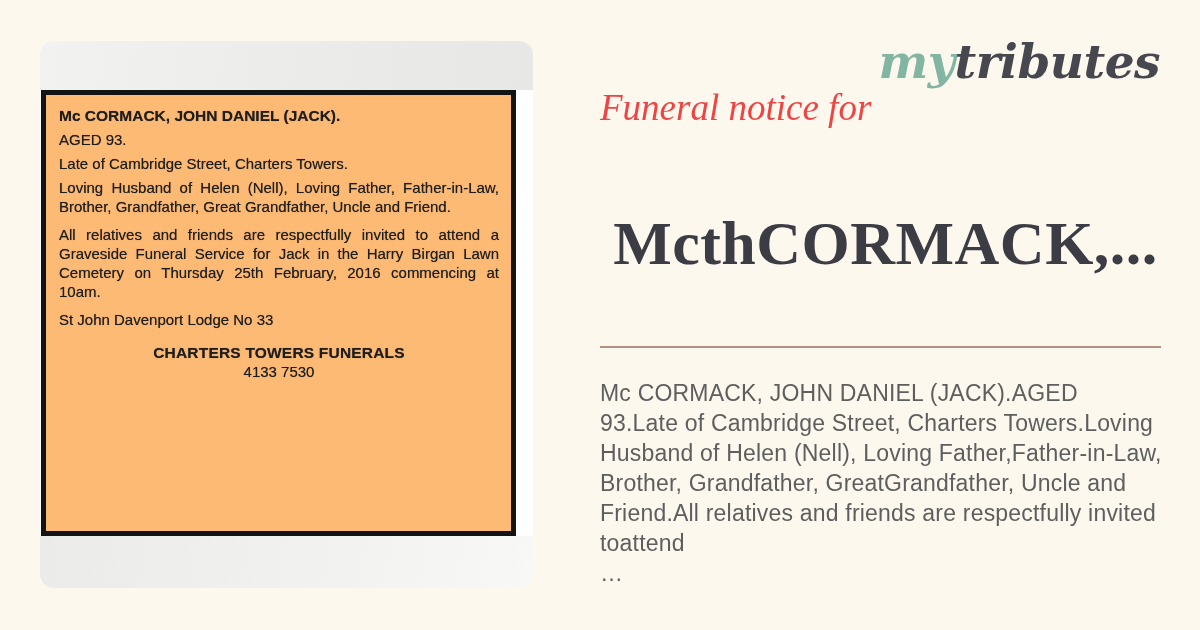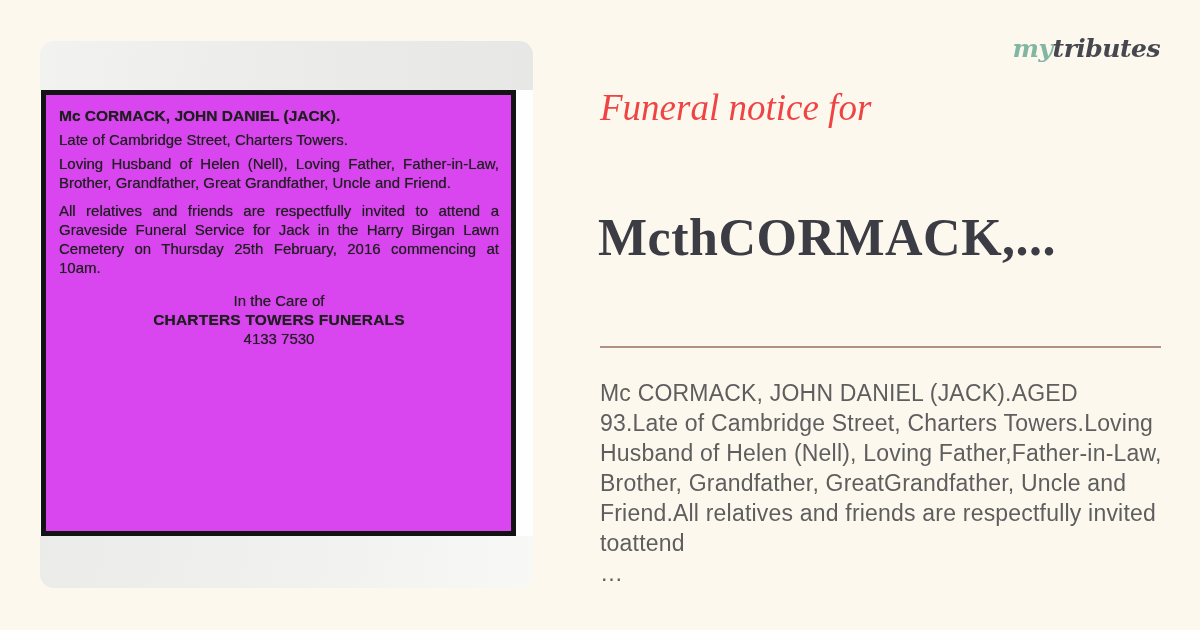--- a/index.html
+++ b/index.html
@@ -16,54 +16,54 @@
     position:absolute; left:40px; top:41px; width:493px; height:547px;
     border-radius:14px; overflow:hidden; display:flex; flex-direction:column;
   }
   .strip { flex:0 0 auto; }
   .strip.top    { height:49px; background:linear-gradient(100deg,#f2f2f0 0%,#ebebe9 55%,#e7e7e5 100%); }
   .strip.bottom { height:52px; background:linear-gradient(100deg,#ebebe9 0%,#f1f1ef 55%,#f8f8f6 100%); }
   .scan { flex:1 1 auto; background:#fefefe; }
 
   .notice-box {
     height:100%; margin:0 17px 0 1px;
-    border:5px solid #131313; background:#d946ef;
+    border:5px solid #131313; background:#fdba74;
     padding:11px 12px 8px 13px;
     font-size:15px; line-height:19px; color:#1e1e1e;
     text-shadow:0 0 0.7px rgba(25,25,25,0.65);
     overflow:hidden;
   }
   .n-line { margin-bottom:5px; }
   .n-bold { font-weight:bold; font-size:15.5px; }
   .n-para { text-align:justify; margin-bottom:9px; }
   .n-para.tight { margin-bottom:0; }
   .n-center { text-align:center; margin-top:14px; }
   .n-center .n-bold { letter-spacing:0.2px; }
 
   
   .logo {
     position:absolute; left:600px; top:34px; width:560px;
     text-align:right;
     font-family:"DejaVu Serif", serif; font-style:italic; font-weight:bold;
-    font-size:25px; letter-spacing:-0.5px;
+    font-size:47px; letter-spacing:-0.5px;
   }
   .logo-my { color:#82b6a3; }
   .logo-tributes { color:#47474f; }
 
   .kicker {
     position:absolute; left:600px; top:86px;
     font-family:"Liberation Serif", serif; font-style:italic;
     font-size:37px; color:#ef4444;
   }
 
   .title {
     position:absolute; left:598px; top:208px; width:575px;
     font-family:"Liberation Serif", serif; font-weight:bold;
-    font-size:52px; color:#3c3c44; letter-spacing:0.5px;
-    white-space:nowrap; overflow:hidden;
+    font-size:62px; color:#3c3c44; letter-spacing:0.5px;
+    white-space:nowrap; overflow:hidden;text-align:center;
   }
 
   .divider {
     position:absolute; left:600px; top:346px; width:561px;
     border:none; border-top:2px solid #b29184;
   }
 
   .summary {
     position:absolute; left:600px; top:378px; width:562px;
     font-size:23px; line-height:30px; color:#5e5e5e; letter-spacing:0.2px;
@@ -73,25 +73,26 @@
 </head>
 <body>
 
 <div class="page">
 
   <div class="clipping-card">
     <div class="strip top"></div>
     <div class="scan">
       <div class="notice-box">
         <div class="n-line n-bold">Mc CORMACK, JOHN DANIEL (JACK).</div>
+        <div class="n-line">AGED 93.</div>
         <div class="n-line">Late of Cambridge Street, Charters Towers.</div>
         <div class="n-para">Loving Husband of Helen (Nell), Loving Father, Father-in-Law, Brother, Grandfather, Great Grandfather, Uncle and Friend.</div>
         <div class="n-para">All relatives and friends are respectfully invited to attend a Graveside Funeral Service for Jack in the Harry Birgan Lawn Cemetery on Thursday 25th February, 2016 commencing at 10am.</div>
+        <div class="n-para tight">St John Davenport Lodge No 33</div>
         <div class="n-center">
-          <div>In the Care of</div>
           <div class="n-bold">CHARTERS TOWERS FUNERALS</div>
           <div>4133 7530</div>
         </div>
       </div>
     </div>
     <div class="strip bottom"></div>
   </div>
 
   <div class="logo">
     <span class="logo-my">my</span><span class="logo-tributes">tributes</span>

